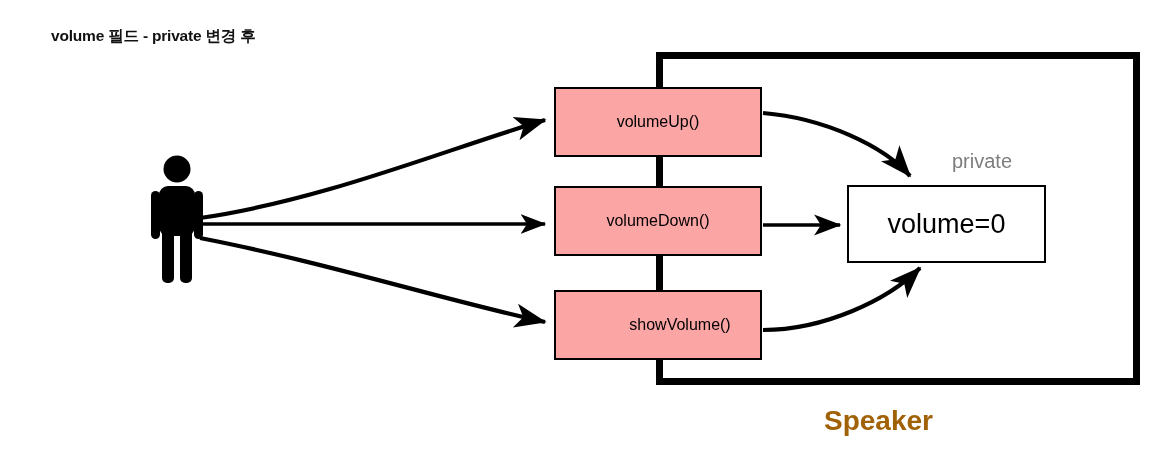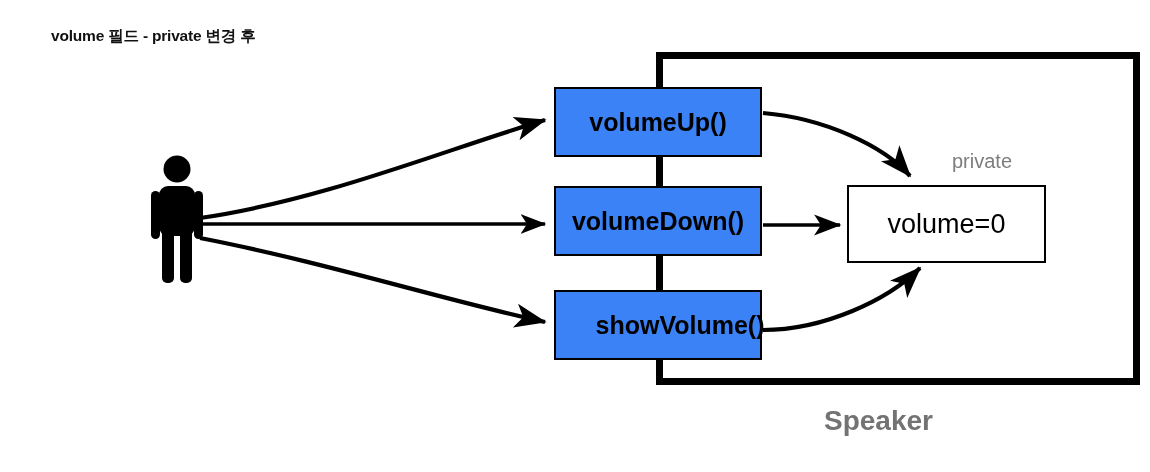--- a/index.html
+++ b/index.html
@@ -36,36 +36,35 @@
     border: 7px solid #000000;
     box-sizing: border-box;
     background: transparent;
   }
   #class-label {
     position: absolute;
     left: 800px;
     top: 405px;
     font-size: 28px;
     font-weight: bold;
-    color: #737373;
+    color: #a16207;
     white-space: nowrap;
   }
   
   .method-box {
     position: absolute;
     border: 2.5px solid #000000;
     box-sizing: border-box;
-    background: #3b82f6;
+    background: #fca5a5;
     display: flex;
     align-items: center;
     justify-content: center;
-    font-size: 25px;
+    font-size: 16px;
     color: #000000;
     z-index: 5;
-    font-weight: bold;
   }
   #method-volumeup   { left: 530px; top: 87px;  width: 208px; height: 70px; }
   #method-volumedown { left: 530px; top: 186px; width: 208px; height: 70px; }
   #method-showvolume { left: 530px; top: 290px; width: 208px; height: 70px; padding-left: 44px; }
 
   
   #field-box {
     position: absolute;
     left: 823px;
     top: 185px;

